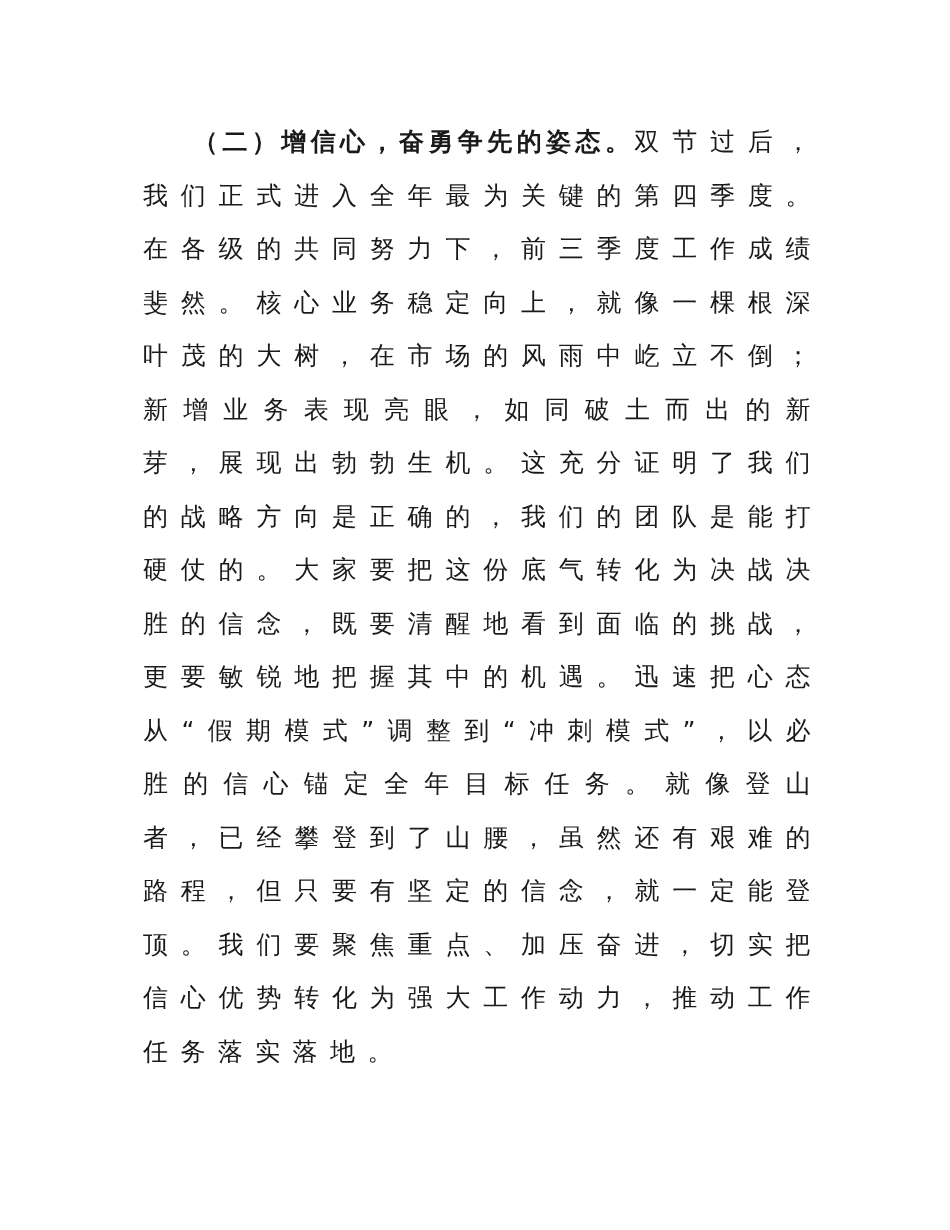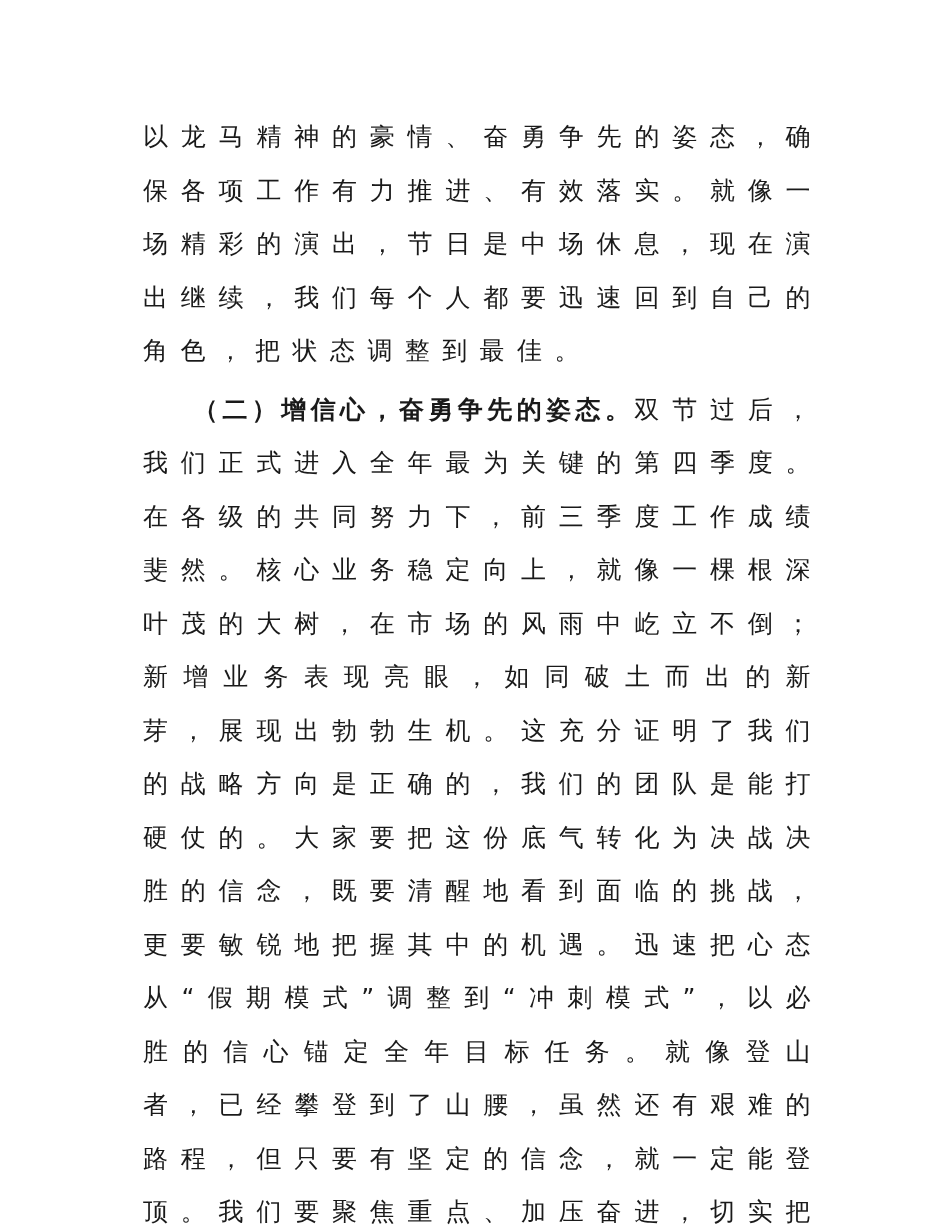--- a/index.html
+++ b/index.html
@@ -12,20 +12,17 @@
   }
   .para { margin: 0; text-align: justify; text-align-last: left; }
   .para.gap { margin-top: 5px; }
   .para.indent { text-indent: 50px; }
   .heading { font-weight: bold; letter-spacing: 4px; }
 </style>
 </head>
 <body>
 
 <div class="page">
-  <p class="para">
-    <span>以龙马精神的豪情、奋勇争先的姿态，确保各项工作有力推进、有效落实。就像一场精彩的演出，节日是中场休息，现在演出继续，我们每个人都要迅速回到自己的角色，把状态调整到最佳。</span>
-  </p>
   <p class="para indent gap">
     <span class="heading">（二）增信心，奋勇争先的姿态。</span><span>双节过后，我们正式进入全年最为关键的第四季度。在各级的共同努力下，前三季度工作成绩斐然。核心业务稳定向上，就像一棵根深叶茂的大树，在市场的风雨中屹立不倒；新增业务表现亮眼，如同破土而出的新芽，展现出勃勃生机。这充分证明了我们的战略方向是正确的，我们的团队是能打硬仗的。大家要把这份底气转化为决战决胜的信念，既要清醒地看到面临的挑战，更要敏锐地把握其中的机遇。迅速把心态从“假期模式”调整到“冲刺模式”，以必胜的信心锚定全年目标任务。就像登山者，已经攀登到了山腰，虽然还有艰难的路程，但只要有坚定的信念，就一定能登顶。我们要聚焦重点、加压奋进，切实把信心优势转化为强大工作动力，推动工作任务落实落地。</span>
   </p>
 
 </div>
 
 </body></html>

